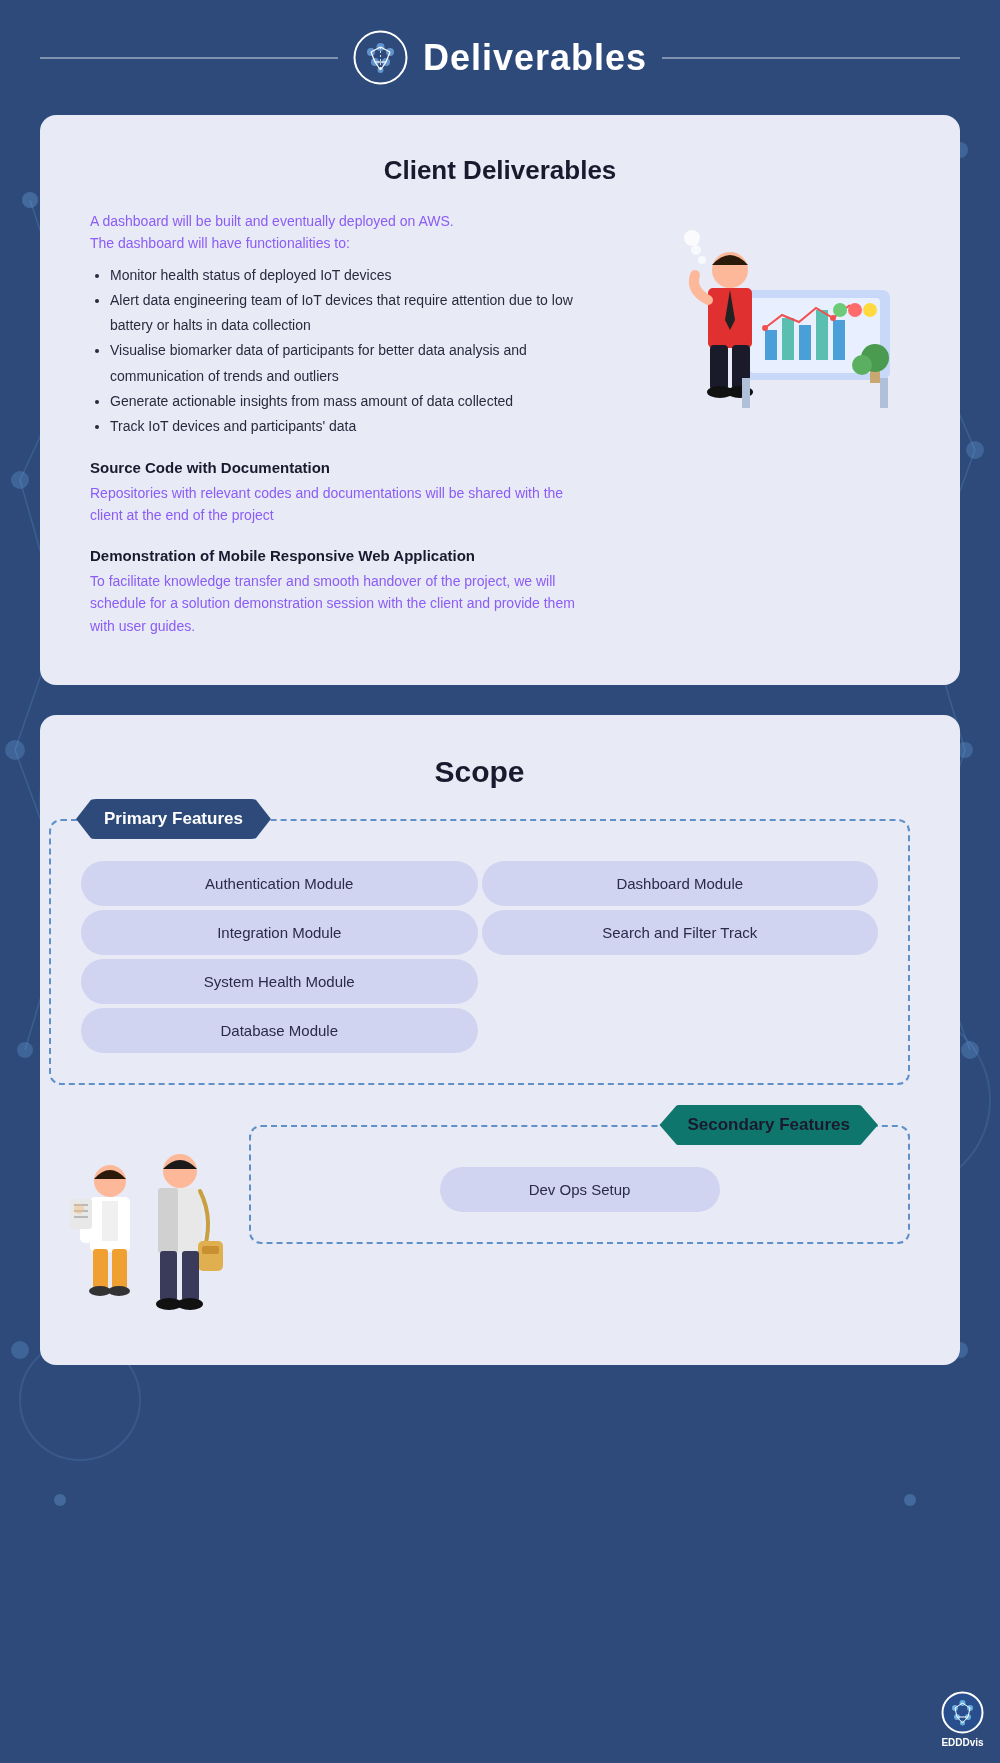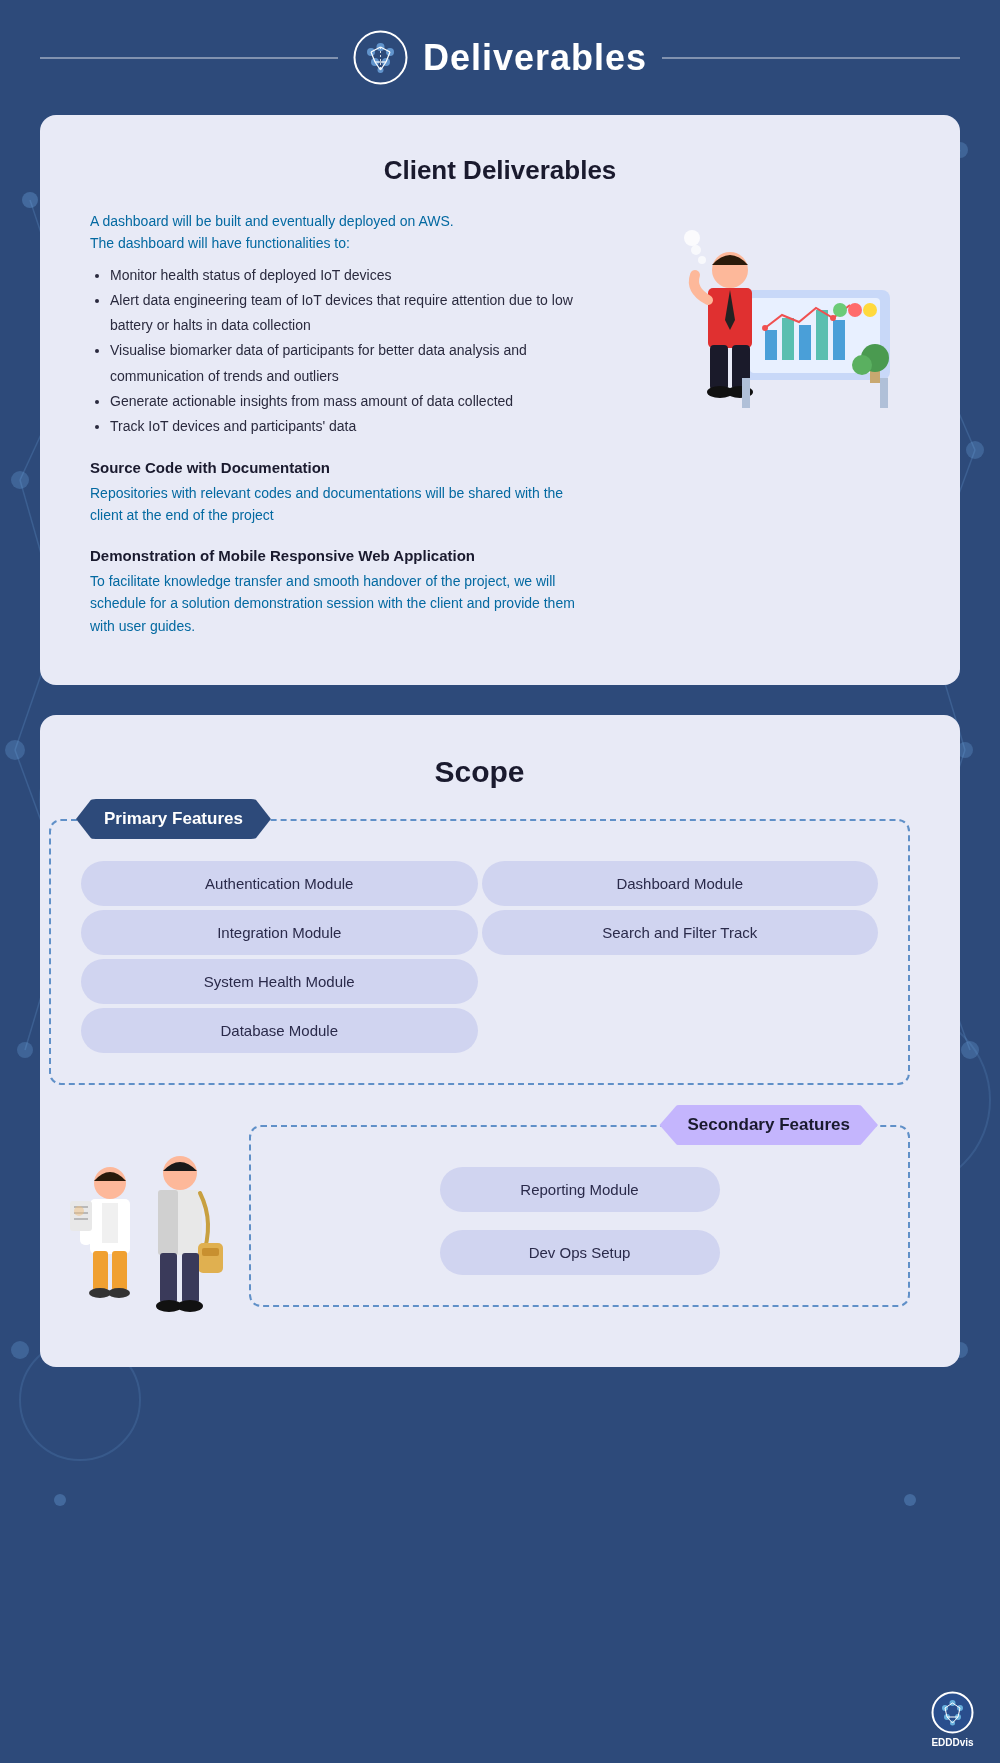--- a/index.html
+++ b/index.html
@@ -75,21 +75,21 @@
     .section-heading {
       font-size: 15px;
       font-weight: 700;
       color: #1a1a2e;
       margin-bottom: 6px;
       margin-top: 20px;
     }
 
     .section-body {
       font-size: 14px;
-      color: #0369a1;
+      color: #8b5cf6;
       line-height: 1.6;
       margin-bottom: 8px;
     }
 
     .bullet-list {
       list-style: disc;
       padding-left: 20px;
       font-size: 14px;
       color: #2a2a3e;
       line-height: 1.8;
@@ -164,21 +164,21 @@
       border-radius: 12px;
       padding: 30px 30px 30px 30px;
       margin-top: 30px;
       margin-left: 200px;
     }
 
     .badge-secondary {
       position: absolute;
       top: -22px;
       right: 30px;
-      background: #c4b5fd;
+      background: #0f766e;
       color: #1a1a2e;
       font-size: 17px;
       font-weight: 700;
       padding: 10px 28px;
       border-radius: 30px;
       clip-path: polygon(8% 0%, 92% 0%, 100% 50%, 92% 100%, 8% 100%, 0% 50%);
       white-space: nowrap;
     }
 
     .secondary-modules {
@@ -377,21 +377,20 @@
         <div class="module-pill">Search and Filter Track</div>
         <div class="module-pill module-pill-single">System Health Module</div>
         <div style="grid-column:1;" class="module-pill">Database Module</div>
       </div>
     </div>
 
     <div class="secondary-features-section">
       <div class="badge-secondary">Secondary Features</div>
 
       <div class="secondary-modules">
-        <div class="secondary-pill">Reporting Module</div>
         <div class="secondary-pill">Dev Ops Setup</div>
       </div>
     </div>
 
     <div class="bottom-illus">
       <svg width="180" height="200" viewBox="0 0 180 200" fill="none" xmlns="http://www.w3.org/2000/svg">
 
         <circle cx="50" cy="40" r="16" fill="#fdb89a"></circle>
         <path d="M34 38 Q50 20 66 38" fill="#2a1a0a"></path>
 
@@ -429,21 +428,21 @@
         <rect x="122" y="110" width="17" height="50" rx="3" fill="#3a3a5a"></rect>
 
         <ellipse cx="109" cy="163" rx="13" ry="6" fill="#111"></ellipse>
         <ellipse cx="130" cy="163" rx="13" ry="6" fill="#111"></ellipse>
       </svg>
     </div>
   </div>
 
 </div>
 
-<div class="footer-logo" style="position:fixed; bottom:15px; right:25px; z-index:10;">
+<div class="footer-logo" style="position:fixed; bottom:15px; right:15px; z-index:10;">
   <svg width="45" height="45" viewBox="0 0 45 45" fill="none" xmlns="http://www.w3.org/2000/svg">
     <circle cx="22.5" cy="22.5" r="20" stroke="white" stroke-width="2" fill="rgba(40,80,150,0.7)"></circle>
     <circle cx="15" cy="18" r="3" fill="rgba(120,200,240,0.8)"></circle>
     <circle cx="22.5" cy="13" r="3" fill="rgba(120,200,240,0.8)"></circle>
     <circle cx="30" cy="18" r="3" fill="rgba(120,200,240,0.8)"></circle>
     <circle cx="17" cy="27" r="3" fill="rgba(120,200,240,0.8)"></circle>
     <circle cx="28" cy="27" r="3" fill="rgba(120,200,240,0.8)"></circle>
     <circle cx="22.5" cy="33" r="2.5" fill="rgba(120,200,240,0.8)"></circle>
     <line x1="15" y1="18" x2="22.5" y2="13" stroke="white" stroke-width="1"></line>
     <line x1="22.5" y1="13" x2="30" y2="18" stroke="white" stroke-width="1"></line>

